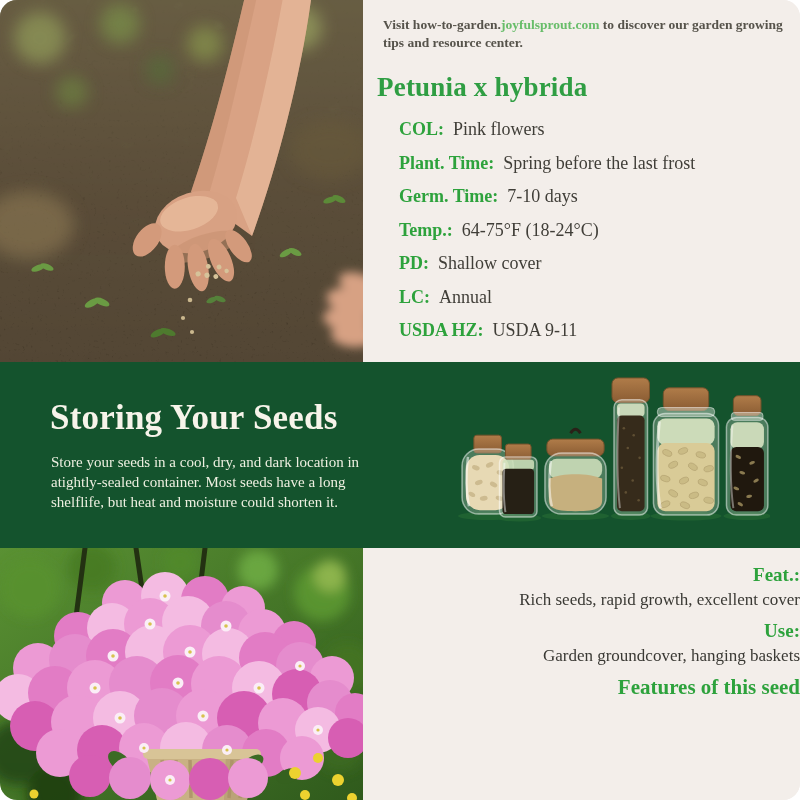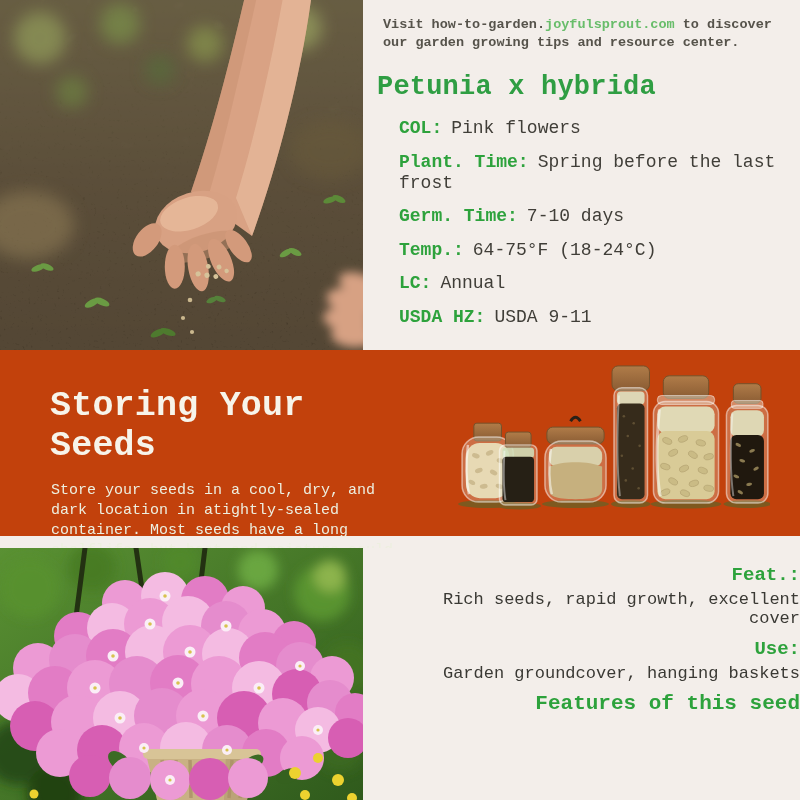--- a/index.html
+++ b/index.html
@@ -1,32 +1,32 @@
 <!DOCTYPE html>
 <html><head>
 <meta charset="utf-8">
 <style>
   html,body{margin:0;padding:0;}
   .page{
     position:relative;width:800px;height:800px;overflow:hidden;
-    background:#f3eeea;font-family:Liberation Mono, monospace;
+    background:#f3eeea;font-family:Liberation Serif, serif;border-radius:17px;
   }
   
   .photo-top{position:absolute;left:0;top:0;width:363px;height:362px;}
   .top-panel{position:absolute;left:363px;top:0;width:437px;height:362px;background:#f3eeea;}
   .visit{margin:16px 0 0 20px;width:402px;font-size:13.5px;font-weight:700;
          color:#56534b;line-height:1.35;}
   .visit .link{color:#68bd6a;}
   .plant-title{margin:20px 0 0 14px;font-size:27px;font-weight:700;color:#2f9e43;letter-spacing:.2px;}
   .specs{list-style:none;margin:16px 0 0 36px;padding:0;}
   .specs li{margin:0 0 12.5px 0;font-size:18px;line-height:21px;}
   .spec-label{color:#2da23c;font-weight:700;margin-right:9px;}
   .spec-value{color:#403e38;}
   
-  .band{position:absolute;left:0;top:350px;width:800px;height:186px;background:#c2410c;}
+  .band{position:absolute;left:0;top:362px;width:800px;height:186px;background:#14532d;}
   .band-text{position:absolute;left:50px;top:36px;width:345px;}
   .band-title{margin:0;font-size:35px;font-weight:700;color:#f7f4ea;letter-spacing:.2px;}
   .band-body{margin:15px 0 7px 1px;font-size:15px;line-height:1.33;color:#edefe0;}
   .jars{position:absolute;right:30px;bottom:26px;width:316px;height:148px;}
   
   .photo-bottom{position:absolute;left:0;top:548px;width:363px;height:252px;}
   .bottom-panel{position:absolute;left:363px;top:548px;width:437px;height:252px;background:#f3eeea;padding:0;text-align:right;}
   .bp-label{margin:16px 0 0 20px;font-size:19px;font-weight:700;color:#2da23c;}
   .bp-value{margin:4px 0 0 20px;font-size:17px;color:#3a3934;}
   .bp-title{margin:9px 0 0 19px;font-size:21px;font-weight:700;color:#2da23c;}
@@ -134,20 +134,21 @@
   </svg>
 
   <div class="top-panel">
     <p class="visit"><span>Visit how-to-garden.</span><span class="link">joyfulsprout.com</span><span> to discover our garden growing tips and resource center.</span></p>
     <h1 class="plant-title">Petunia x hybrida</h1>
     <ul class="specs">
       <li><span class="spec-label">COL:</span><span class="spec-value">Pink flowers</span></li>
       <li><span class="spec-label">Plant. Time:</span><span class="spec-value">Spring before the last frost</span></li>
       <li><span class="spec-label">Germ. Time:</span><span class="spec-value">7-10 days</span></li>
       <li><span class="spec-label">Temp.:</span><span class="spec-value">64-75°F (18-24°C)</span></li>
+      <li><span class="spec-label">PD:</span><span class="spec-value">Shallow cover</span></li>
       <li><span class="spec-label">LC:</span><span class="spec-value">Annual</span></li>
       <li><span class="spec-label">USDA HZ:</span><span class="spec-value">USDA 9-11</span></li>
     </ul>
   </div>
 
   <section class="band">
     <div class="band-text">
       <h2 class="band-title">Storing Your Seeds</h2>
       <p class="band-body">Store your seeds in a cool, dry, and dark location in atightly-sealed container. Most seeds have a long shelflife, but heat and moisture could shorten it.</p>
     </div>

